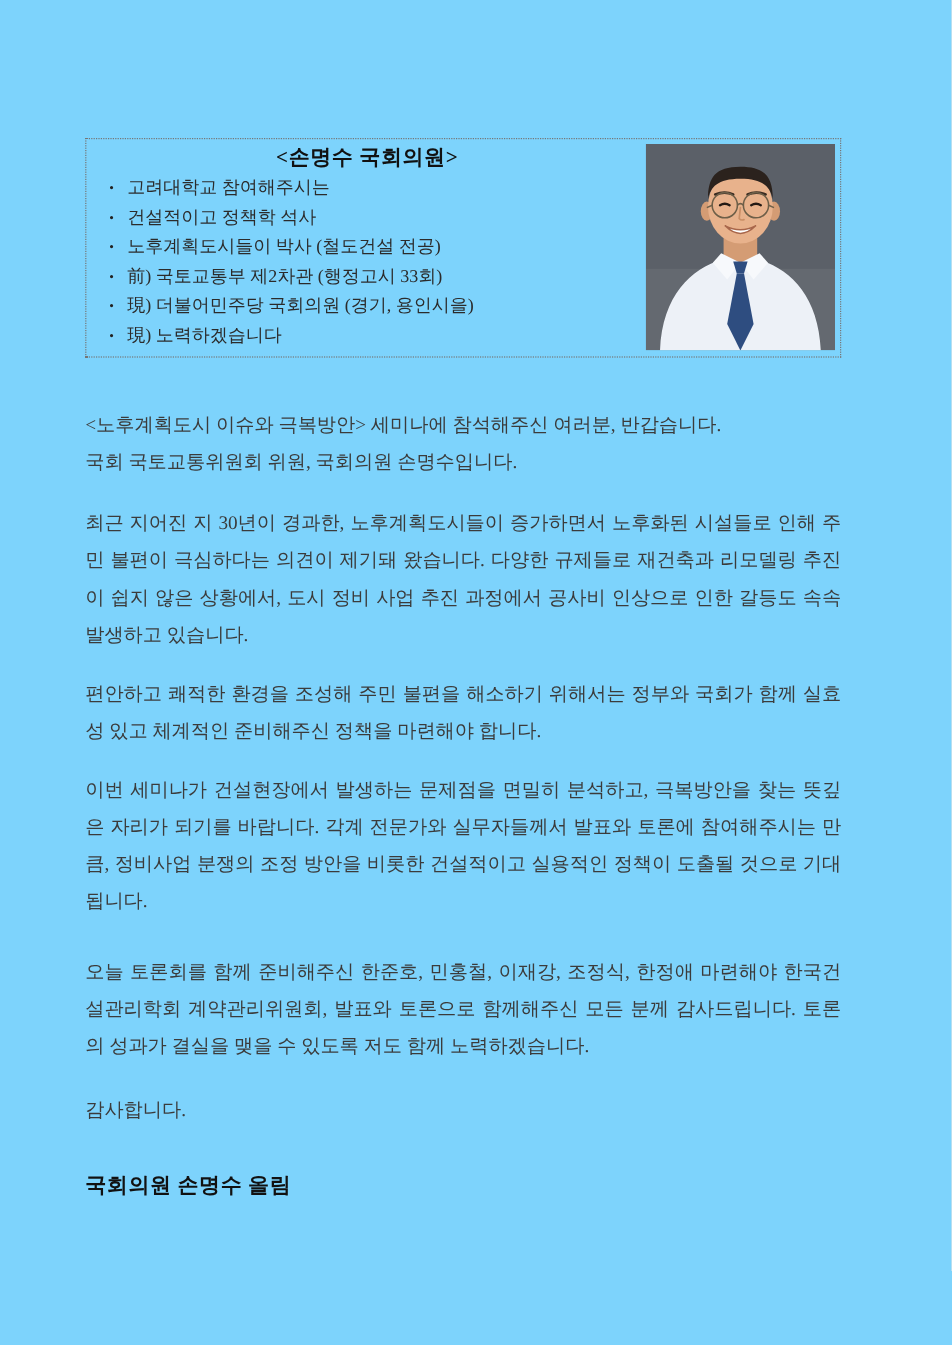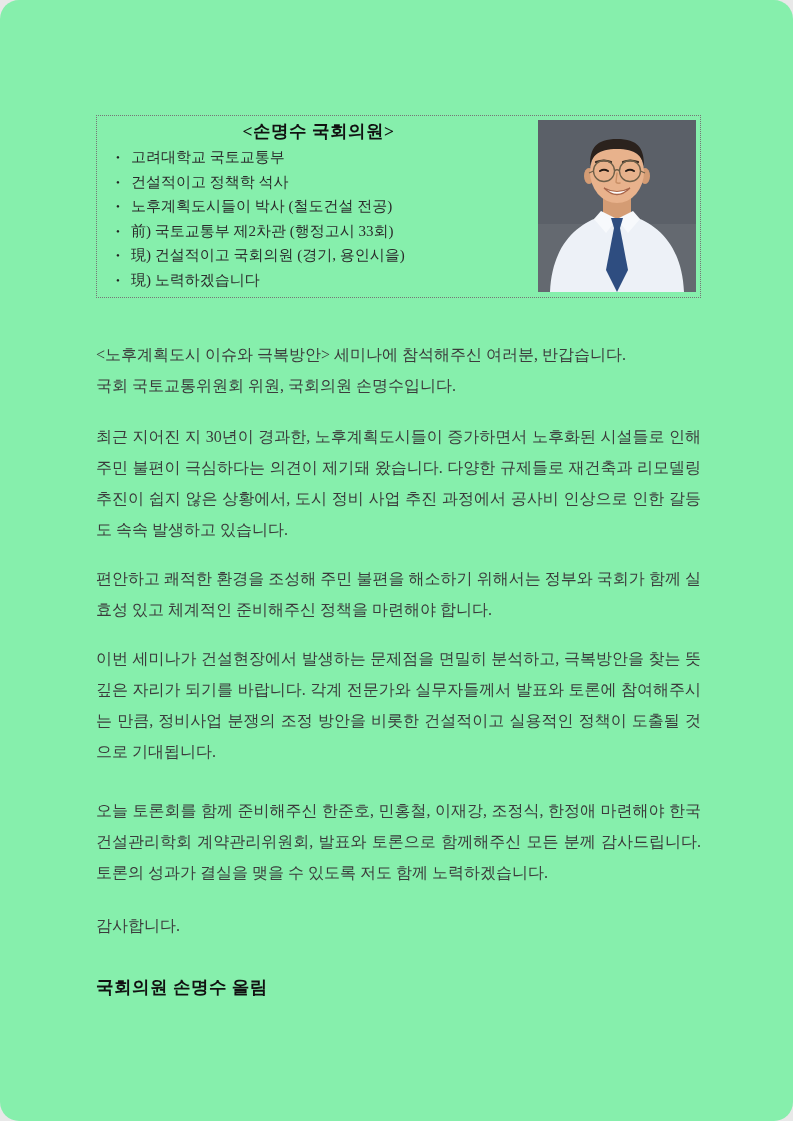--- a/index.html
+++ b/index.html
@@ -2,25 +2,24 @@
 <html lang="ko"><head>
 <meta charset="utf-8">
 <style>
   * { margin: 0; padding: 0; box-sizing: border-box; }
   html, body { background: #e8e8e8; }
   .page {
     position: relative;
     width: 793px;
     height: 1121px;
     margin: 0 auto;
-    background: #86efac;
+    background: #7dd3fc;
     font-family: "Liberation Serif", "DejaVu Serif", serif;
-    padding: 115px 92px 0 96px;
+    padding: 115px 92px 0 71px;
     overflow: hidden;
-    border-radius: 19px;
   }
   
   .profile-box {
     display: flex;
     align-items: flex-start;
     border: 1px dotted #767676;
     height: 183px;
     width: 100%;
   }
   .profile-left { flex: 1 1 auto; padding: 3px 6px 0 8px; min-width: 0; }
@@ -76,37 +75,37 @@
 <body>
 
 <div class="page">
 
   <div class="profile-box">
     <div class="profile-left">
       <div class="profile-title">&lt;손명수 국회의원&gt;</div>
       <ul class="profile-list">
         <li>
           <span class="bullet">•</span>
-          <span>고려대학교 국토교통부</span>
+          <span>고려대학교 참여해주시는</span>
         </li>
         <li>
           <span class="bullet">•</span>
           <span>건설적이고 정책학 석사</span>
         </li>
         <li>
           <span class="bullet">•</span>
           <span>노후계획도시들이 박사 (철도건설 전공)</span>
         </li>
         <li>
           <span class="bullet">•</span>
           <span>前) 국토교통부 제2차관 (행정고시 33회)</span>
         </li>
         <li>
           <span class="bullet">•</span>
-          <span>現) 건설적이고 국회의원 (경기, 용인시을)</span>
+          <span>現) 더불어민주당 국회의원 (경기, 용인시을)</span>
         </li>
         <li>
           <span class="bullet">•</span>
           <span>現) 노력하겠습니다</span>
         </li>
       </ul>
     </div>
 
     <div class="photo-frame">
       <svg width="158" height="172" viewBox="0 0 158 172" xmlns="http://www.w3.org/2000/svg">

